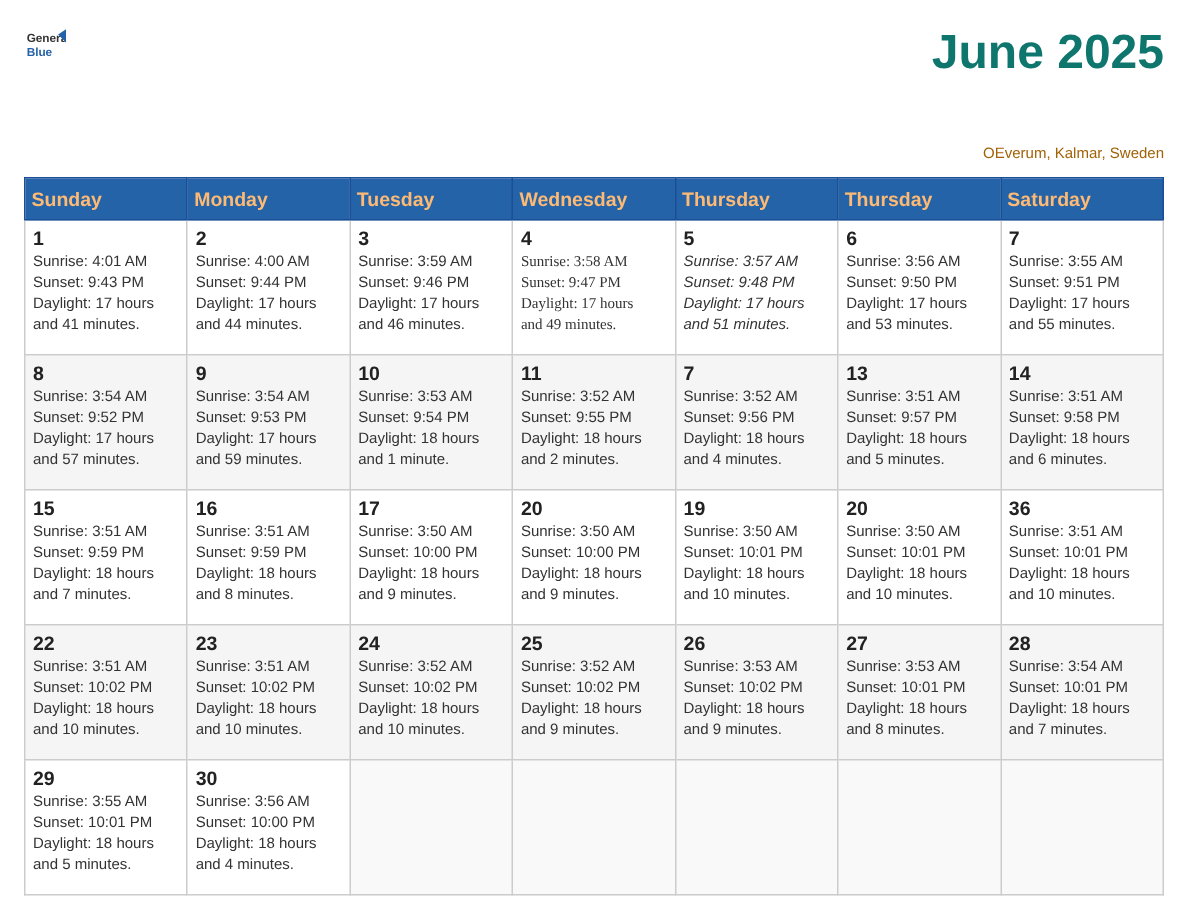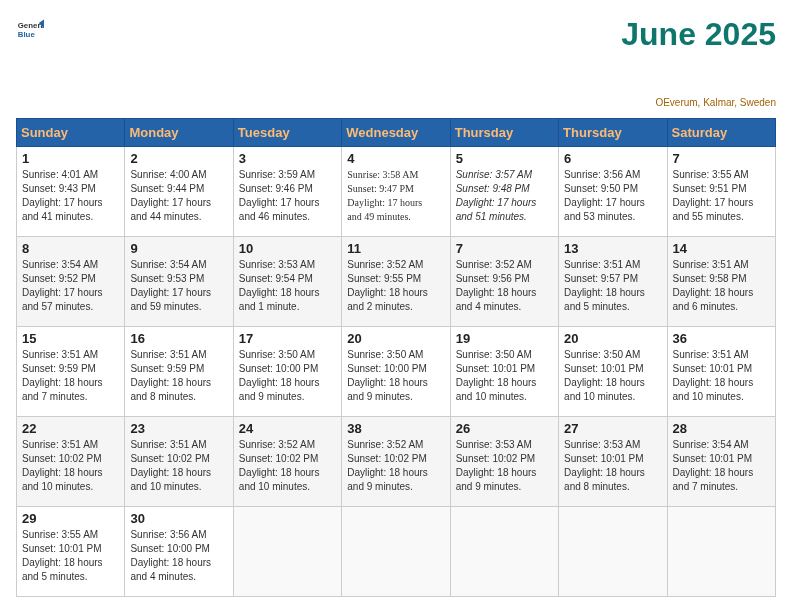--- a/index.html
+++ b/index.html
@@ -279,21 +279,21 @@
 and 10 minutes.</div>
         </td>
         <td>
           <span class="day-num">24</span>
           <div class="day-info" style="white-space: pre-line;">Sunrise: 3:52 AM
 Sunset: 10:02 PM
 Daylight: 18 hours
 and 10 minutes.</div>
         </td>
         <td>
-          <span class="day-num">38</span>
+          <span class="day-num">25</span>
           <div class="day-info" style="white-space: pre-line;">Sunrise: 3:52 AM
 Sunset: 10:02 PM
 Daylight: 18 hours
 and 9 minutes.</div>
         </td>
         <td>
           <span class="day-num">26</span>
           <div class="day-info" style="white-space: pre-line;">Sunrise: 3:53 AM
 Sunset: 10:02 PM
 Daylight: 18 hours

